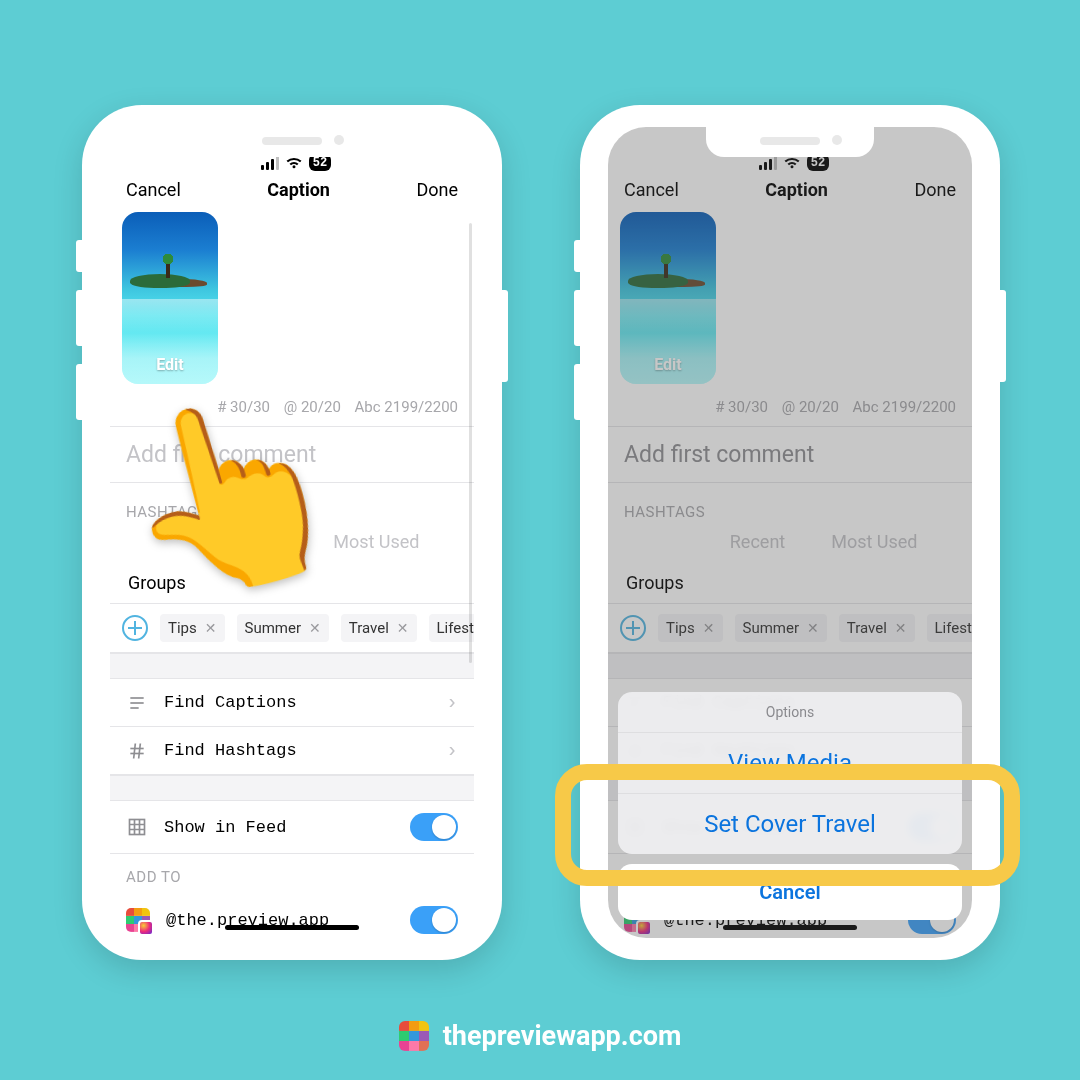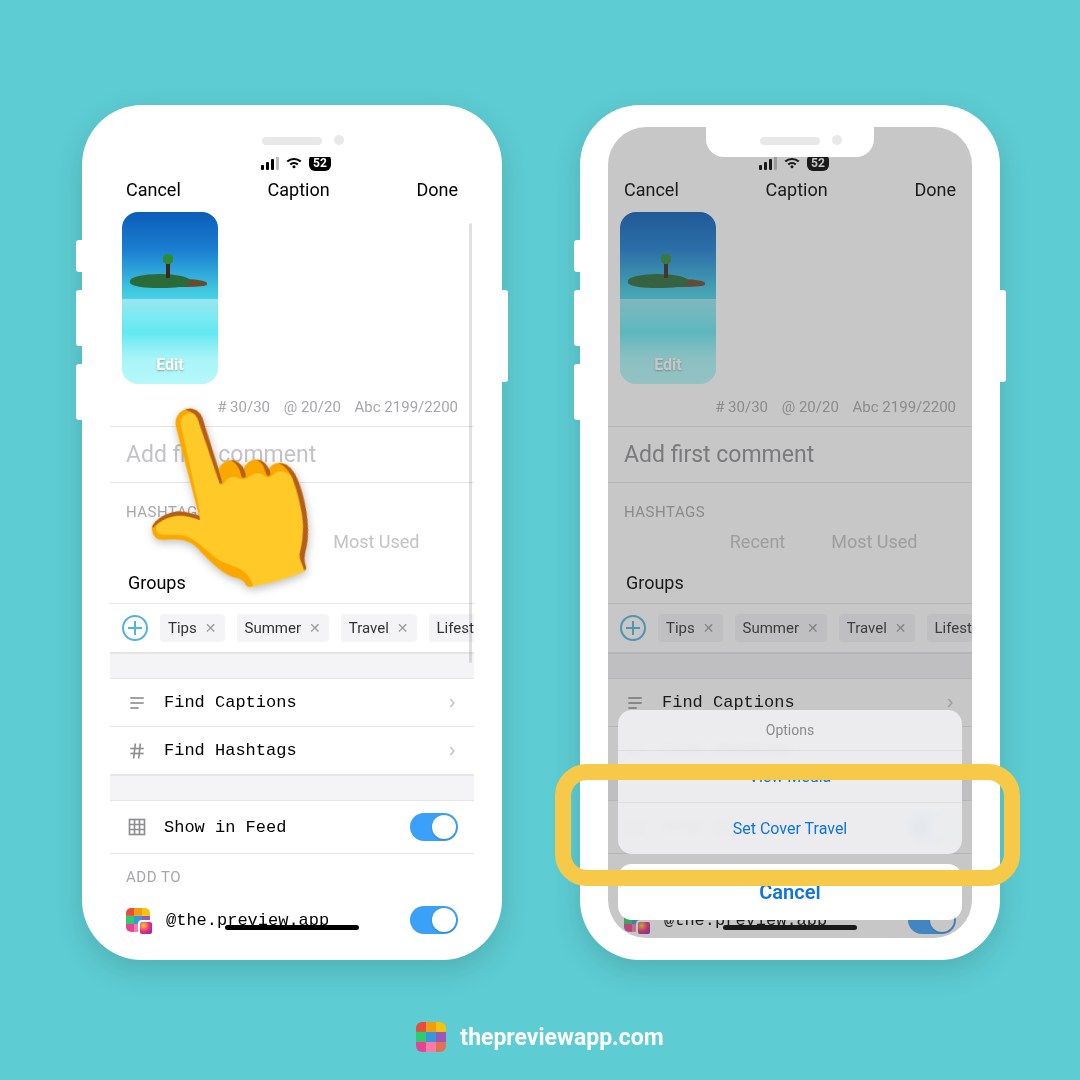--- a/index.html
+++ b/index.html
@@ -91,20 +91,21 @@
     justify-content: space-between;
     padding: 0 24px 0 32px;
     font-weight: 600;
     font-size: 17px;
     flex-direction: column;
   }
   .status-icons {
     display: flex;
     align-items: center;
     gap: 6px;
+    font-family: Liberation Mono, monospace;
   }
   .signal {
     display: flex;
     align-items: flex-end;
     gap: 2px;
   }
   .signal span { width: 3px; background: #000; border-radius: 1px; }
   .signal .b1 { height: 5px; }
   .signal .b2 { height: 8px; }
   .signal .b3 { height: 11px; }
@@ -123,21 +124,21 @@
     border-radius: 6px;
     height: 17px;
   }
   .nav-bar {
     display: flex;
     align-items: center;
     justify-content: space-between;
     padding: 8px 16px 12px;
     font-size: 18px;
   }
-  .nav-title { font-weight: 400; }
+  .nav-title { font-weight: 700; }
   .nav-btn { color: #000; font-weight: 400; }
   .thumb-wrap {
     padding: 0 12px;
     display: flex;
   }
   .thumb {
     width: 96px;
     height: 172px;
     border-radius: 16px;
     position: relative;
@@ -343,21 +344,21 @@
     text-align: center;
     padding: 12px;
     color: #8a8a8e;
     font-size: 14px;
     border-bottom: 1px solid rgba(0,0,0,0.06);
   }
   .sheet-item {
     text-align: center;
     padding: 16px;
     color: #0b74de;
-    font-size: 16px;
+    font-size: 24px;
     border-bottom: 1px solid rgba(0,0,0,0.06);
   }
   .sheet-item:last-child { border-bottom: none; }
   .sheet-cancel {
     margin-top: 10px;
     background: #fff;
     border-radius: 14px;
     text-align: center;
     padding: 16px;
     color: #0b74de;
@@ -388,21 +389,21 @@
     transform: translate(-50%,-50%) rotate(-15deg);
     filter: drop-shadow(0 3px 4px rgba(0,0,0,0.25));
   }
   
   .footer {
     position: absolute;
     bottom: 28px;
     left: 0; right: 0;
     text-align: center;
     color: #fff;
-    font-size: 23px;
+    font-size: 27px;
     font-weight: 700;
     display: flex;
     align-items: center;
     justify-content: center;
     gap: 14px;
   }
   .footer-logo {
     width: 30px; height: 30px;
     border-radius: 6px;
     background:

